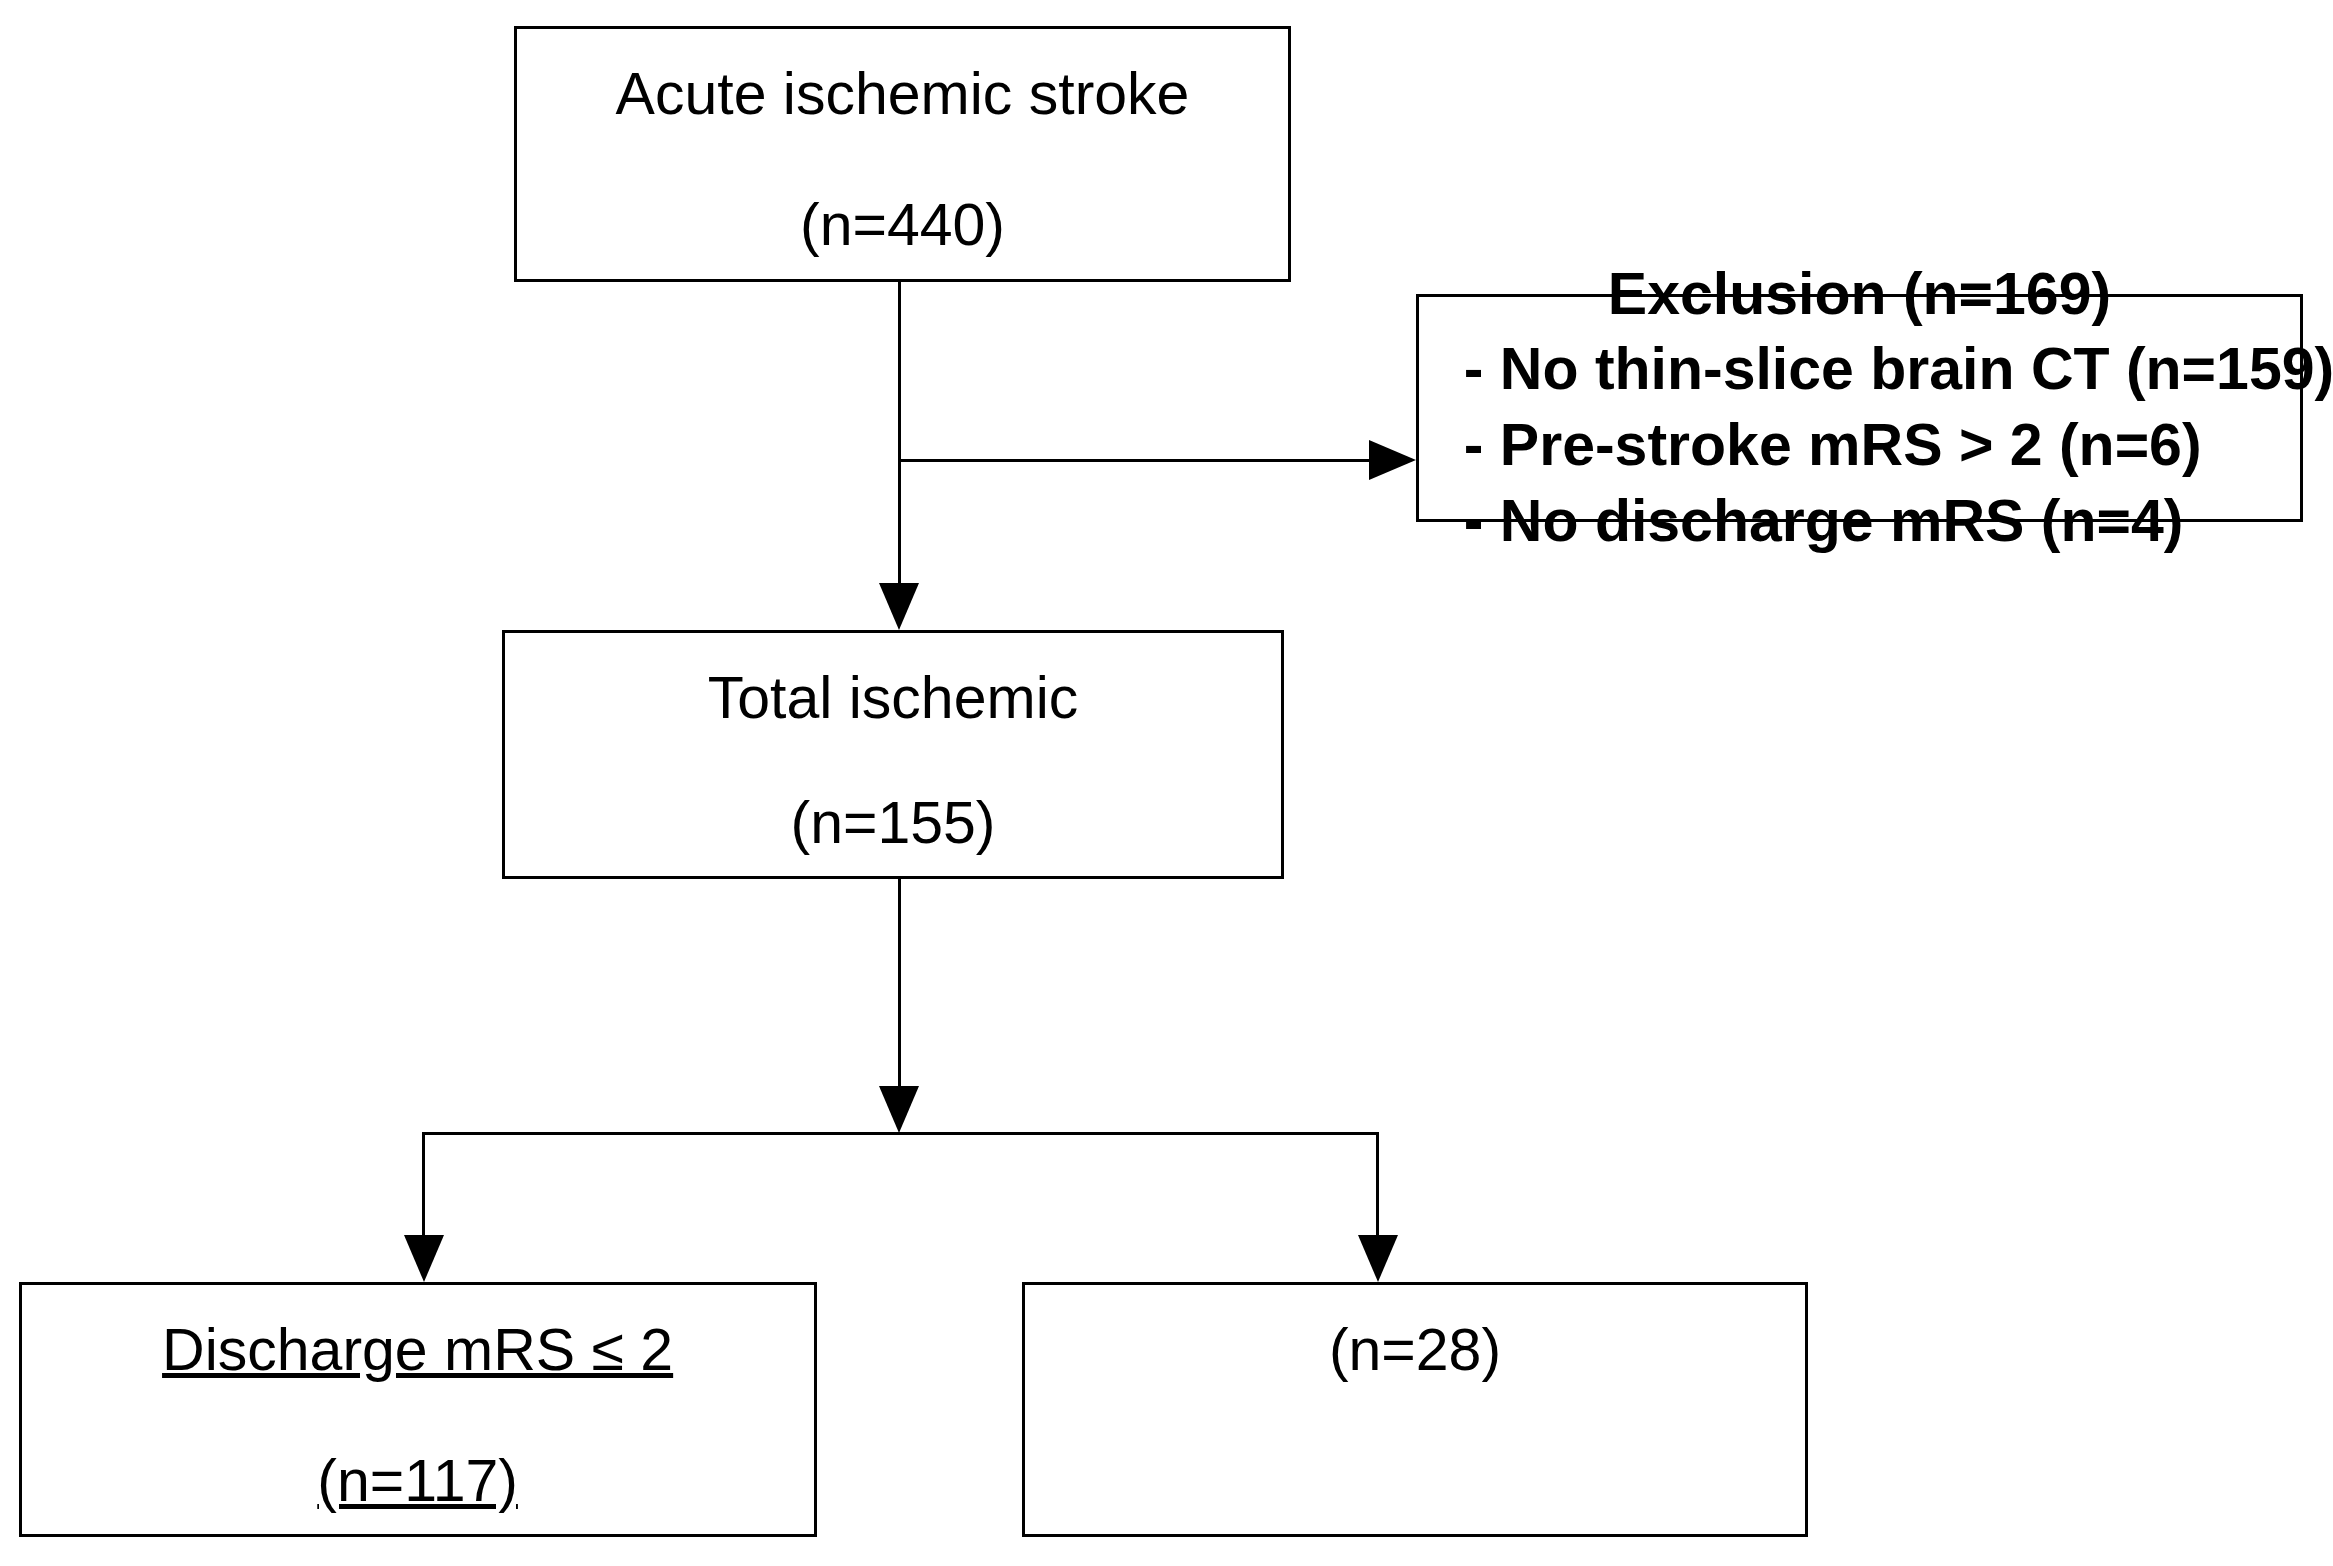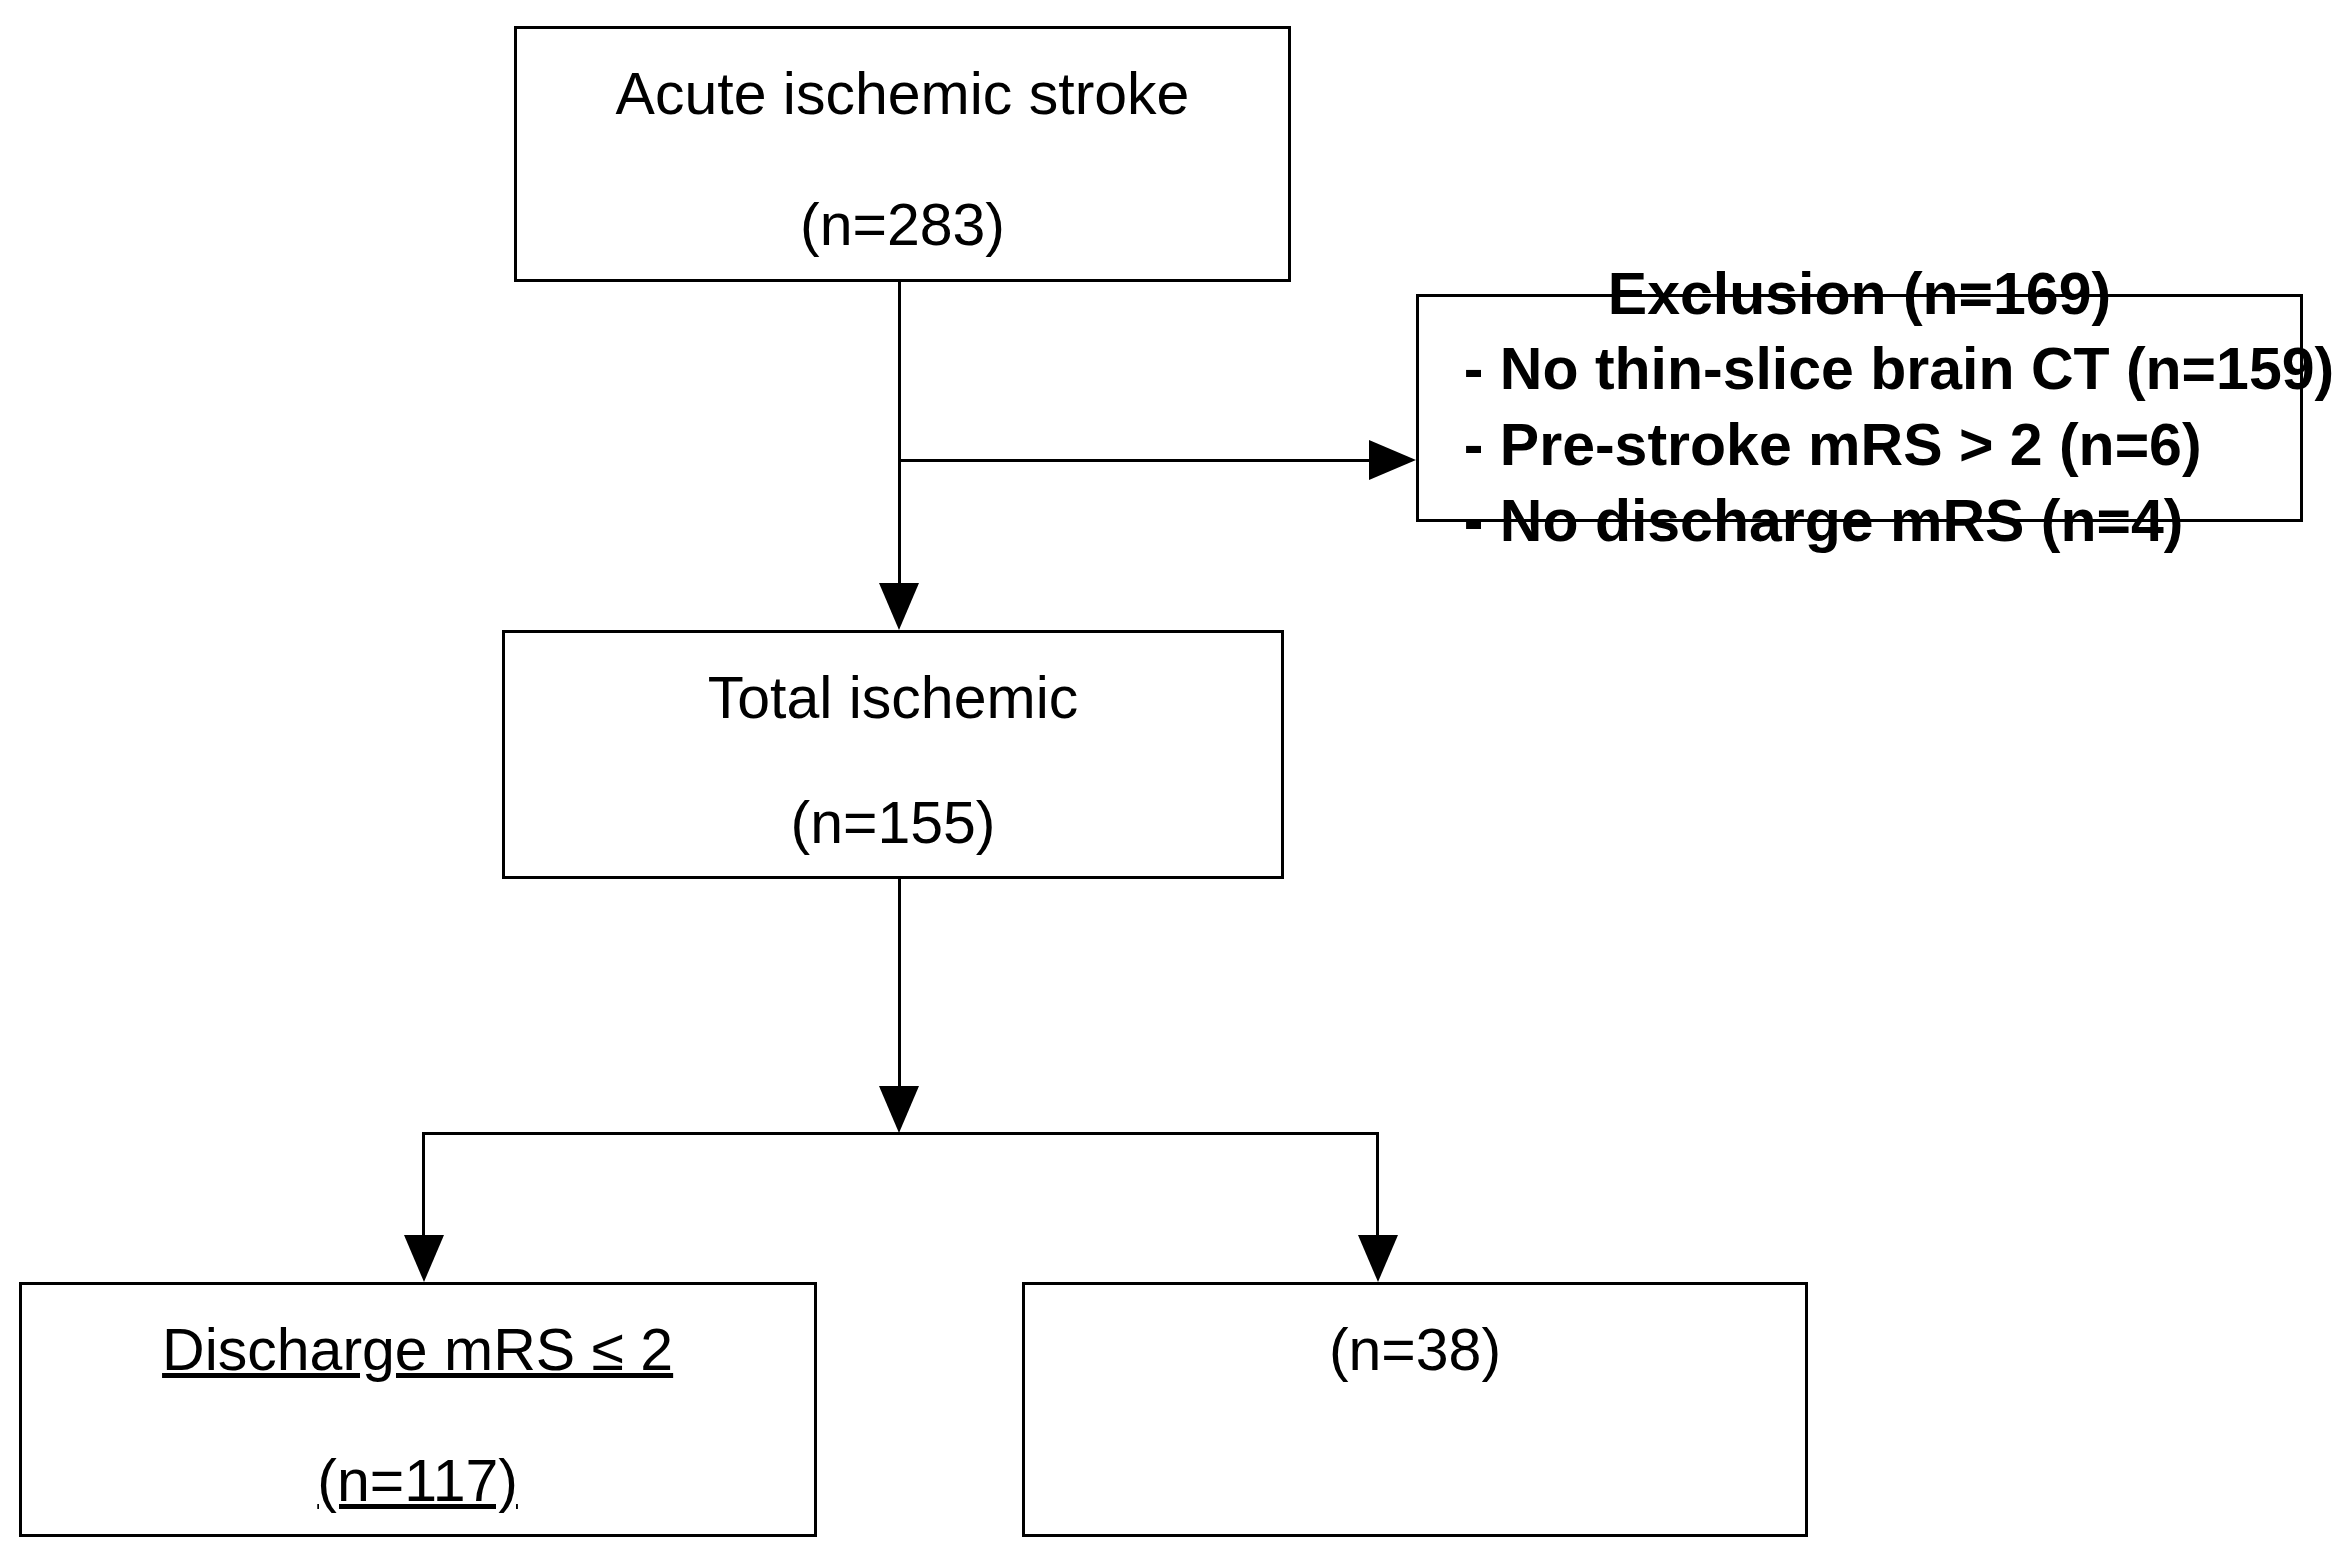--- a/index.html
+++ b/index.html
@@ -63,21 +63,21 @@
     border-left: 47px solid #000000;
   }
 </style>
 </head>
 <body>
 
 <div id="canvas">
 
   <div class="box box-two-line" id="box-acute">
     <div>Acute ischemic stroke</div>
-    <div>(n=283)</div>
+    <div>(n=440)</div>
   </div>
 
   <div class="line" style="left:898px; top:281px; width:2.9px; height:302px;"></div>
   <div class="arrow-down" style="left:879px; top:583px;"></div>
 
   <div class="line" style="left:899px; top:459px; width:470px; height:2.9px;"></div>
   <div class="arrow-right" style="left:1369px; top:440px;"></div>
 
   <div class="box" id="box-exclusion">
     <div class="ex-title">Exclusion (n=169)</div>
@@ -101,17 +101,17 @@
 
   <div class="line" style="left:1376px; top:1132px; width:2.9px; height:106px;"></div>
   <div class="arrow-down" style="left:1358px; top:1235px;"></div>
 
   <div class="box box-two-line" id="box-left">
     <div>Discharge mRS ≤ 2</div>
     <div>(n=117)</div>
   </div>
 
   <div class="box box-two-line" id="box-right">
-    <div>(n=38)</div>
+    <div>(n=28)</div>
   </div>
 
 </div>
 
 
 </body></html>

